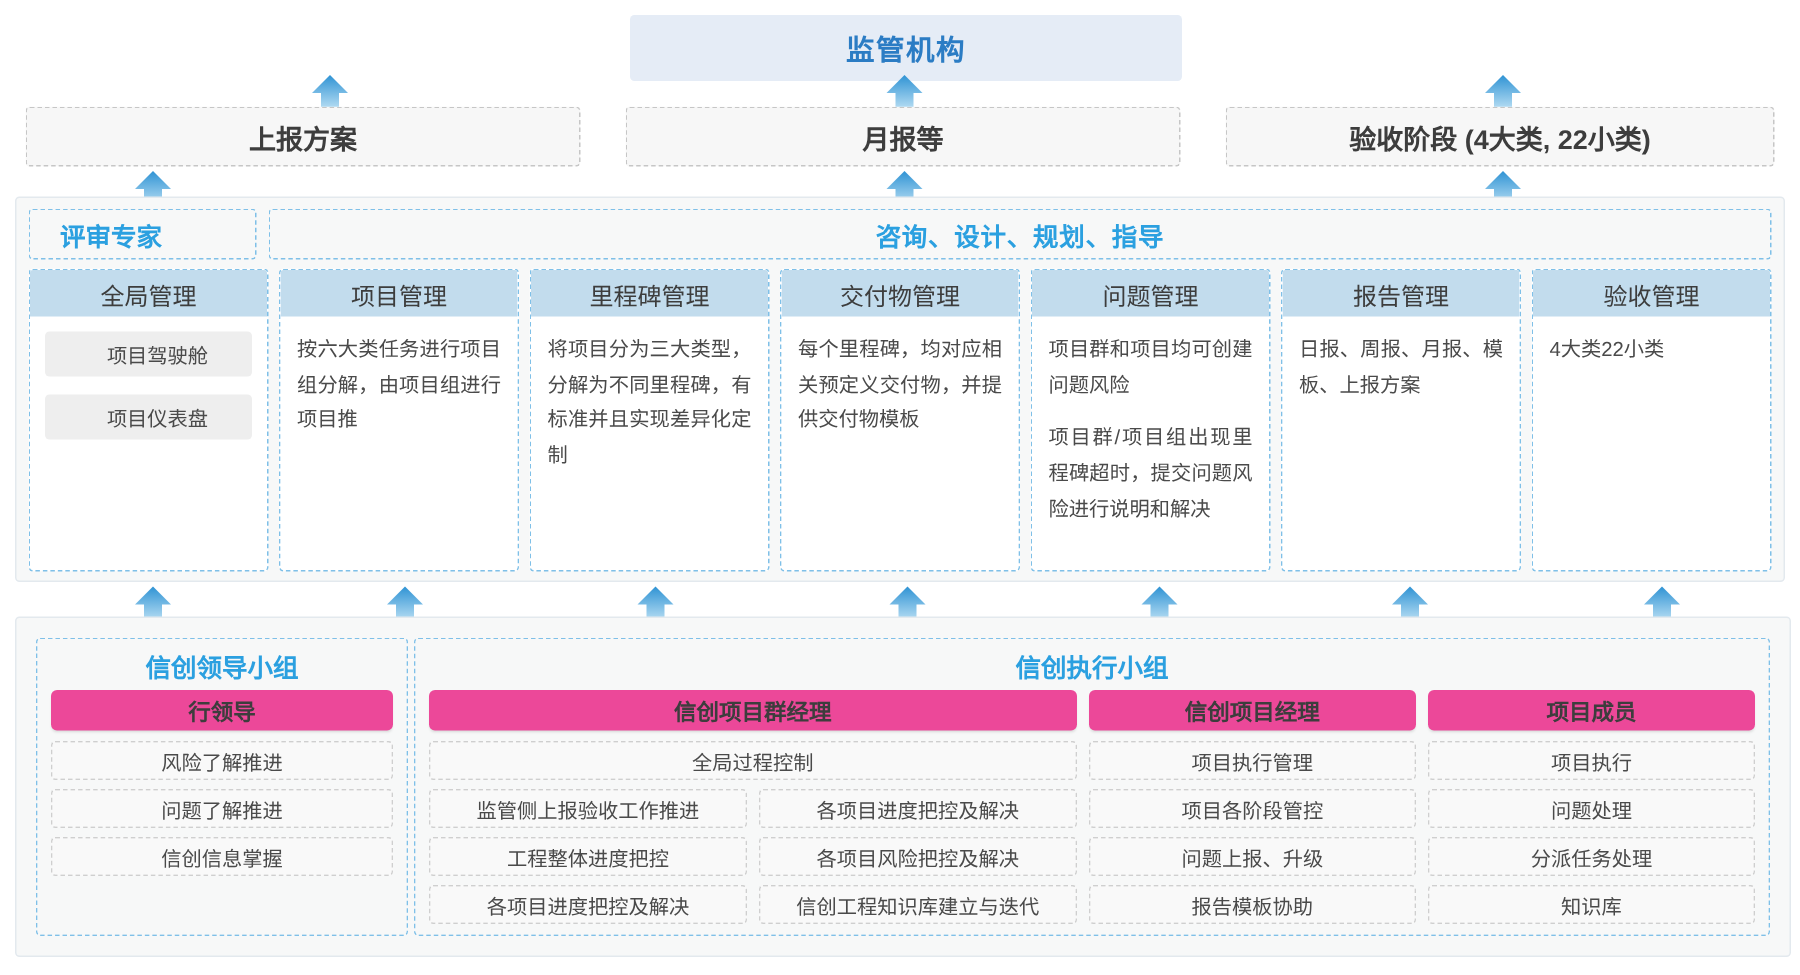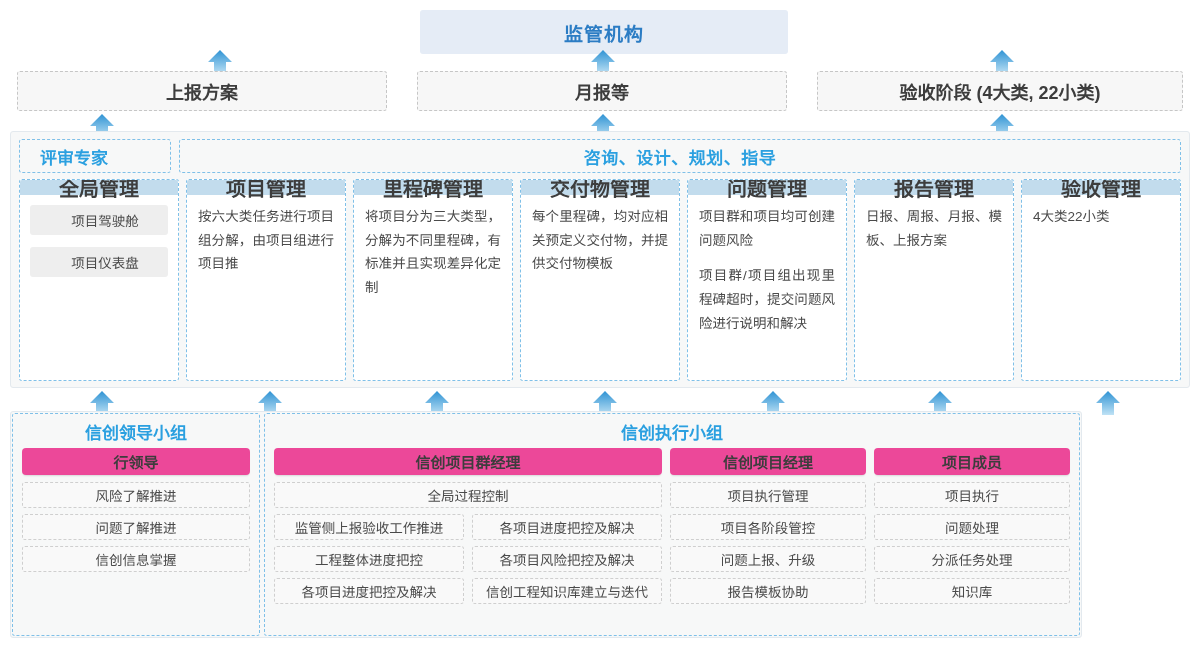--- a/index.html
+++ b/index.html
@@ -117,26 +117,26 @@
     border: 1px dashed #7fc0e8;
     border-radius: 3px;
     background: #ffffff;
     box-sizing: border-box;
     overflow: hidden;
     display: flex;
     flex-direction: column;
   }
   .card-head {
     background: #c2dced;
-    height: 15px;
+    height: 31px;
     display: flex;
     align-items: center;
     justify-content: center;
-    font-size: 20px;
-    font-weight: bold;
+    font-size: 16px;
+    font-weight: normal;
     color: #3d3d3d;
     flex: none;
   }
   .card-body {
     padding: 10px 11px 6px 11px;
     font-size: 13.5px;
     line-height: 1.75;
     color: #4a4a4a;
     text-align: justify;
     text-align-last: left;
@@ -156,28 +156,28 @@
     font-size: 13.5px;
     color: #4a4a4a;
     padding-left: 12px;
   }
 
   
   .bot-section {
     position: absolute;
     left: 10px;
     top: 411px;
-    width: 1072px;
+    width: 1184px;
     height: 227px;
     background: #f7f8f8;
     border: 1px solid #e3e9ee;
     border-radius: 3px;
     box-sizing: border-box;
     display: flex;
-    padding: 1px;
+    padding: 13px;
     gap: 4px;
   }
   .group {
     border: 1px dashed #7fc0e8;
     border-radius: 3px;
     box-sizing: border-box;
     padding: 6px 9px 9px 9px;
     display: flex;
     flex-direction: column;
   }

